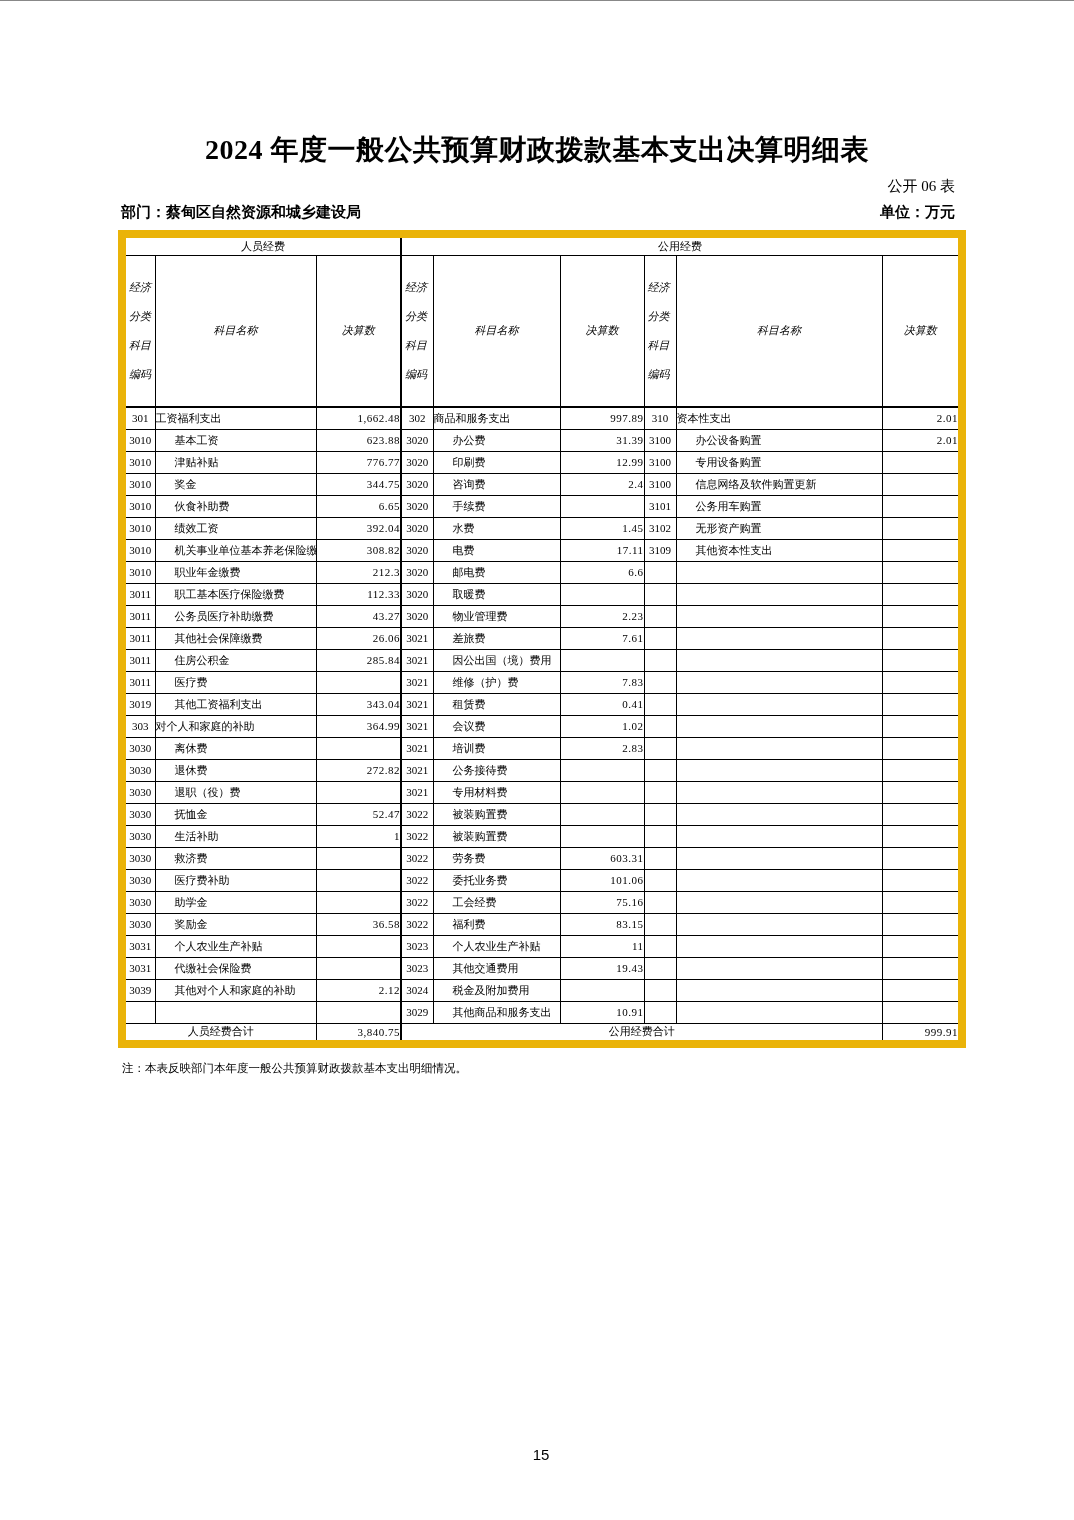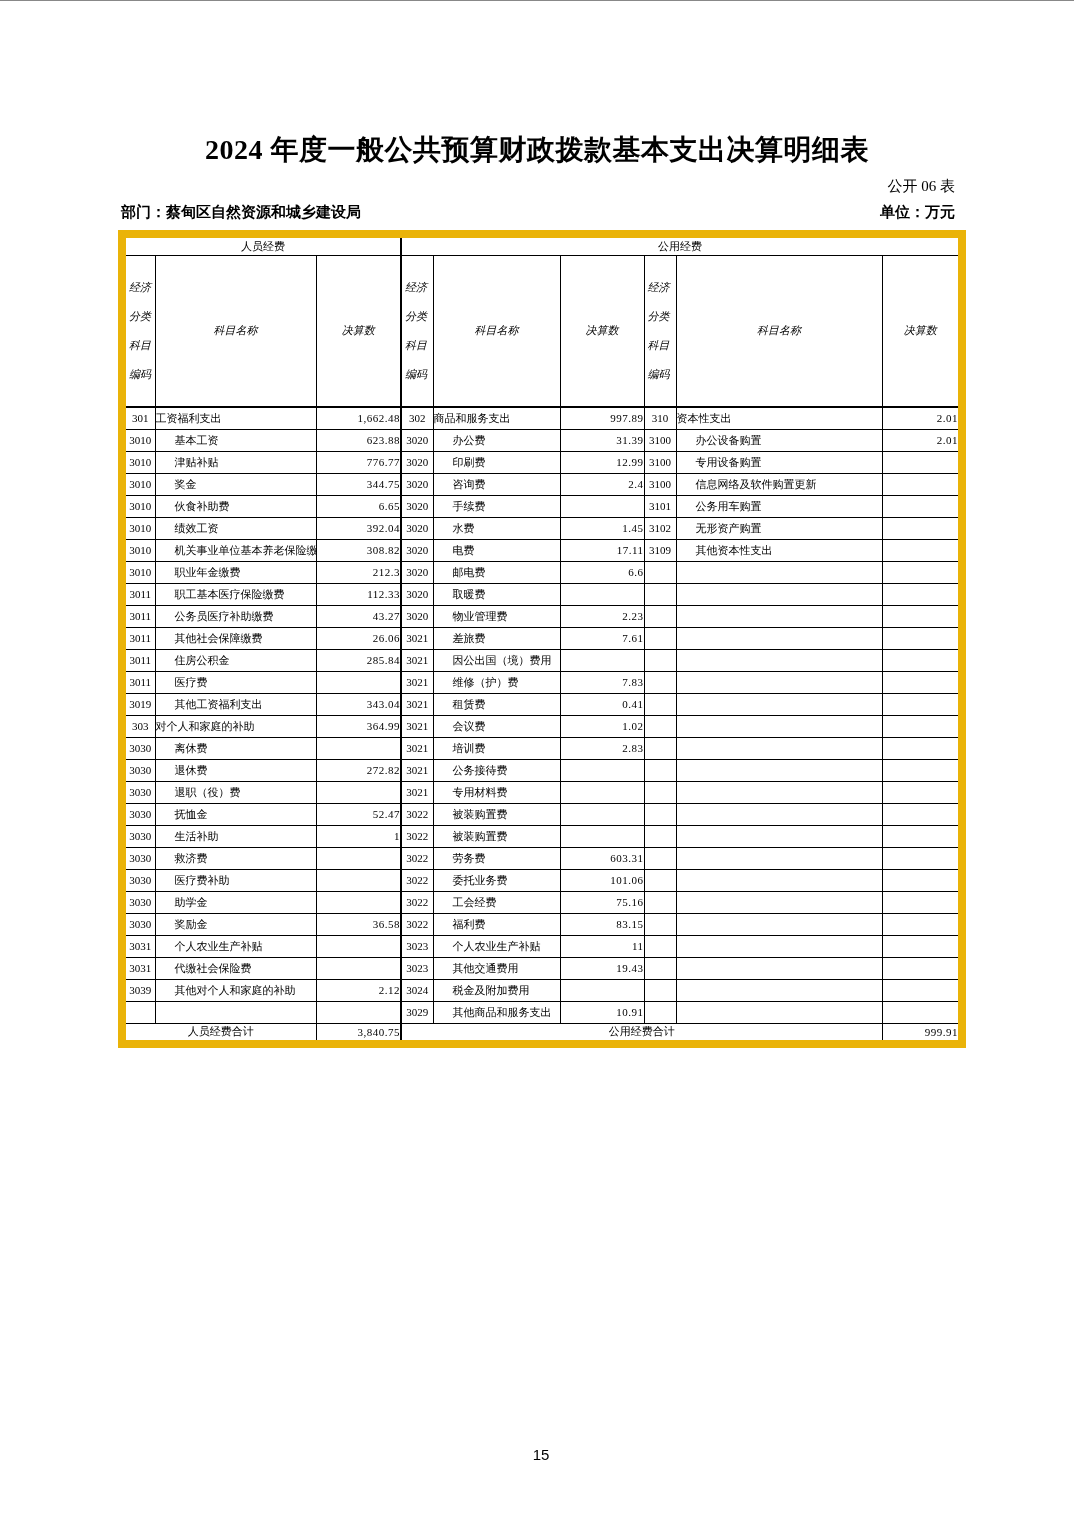--- a/index.html
+++ b/index.html
@@ -440,14 +440,15 @@
     <tfoot>
       <tr>
         <td colspan="2" class="total-label">人员经费合计</td>
         <td class="num">3,840.75</td>
         <td colspan="5" class="total-label sec">公用经费合计</td>
         <td class="num">999.91</td>
       </tr>
     </tfoot>
   </table>
 
+  <div class="note">注：本表反映部门本年度一般公共预算财政拨款基本支出明细情况。</div>
   <div class="page-number">15</div>
 </div>
 
 </body></html>

